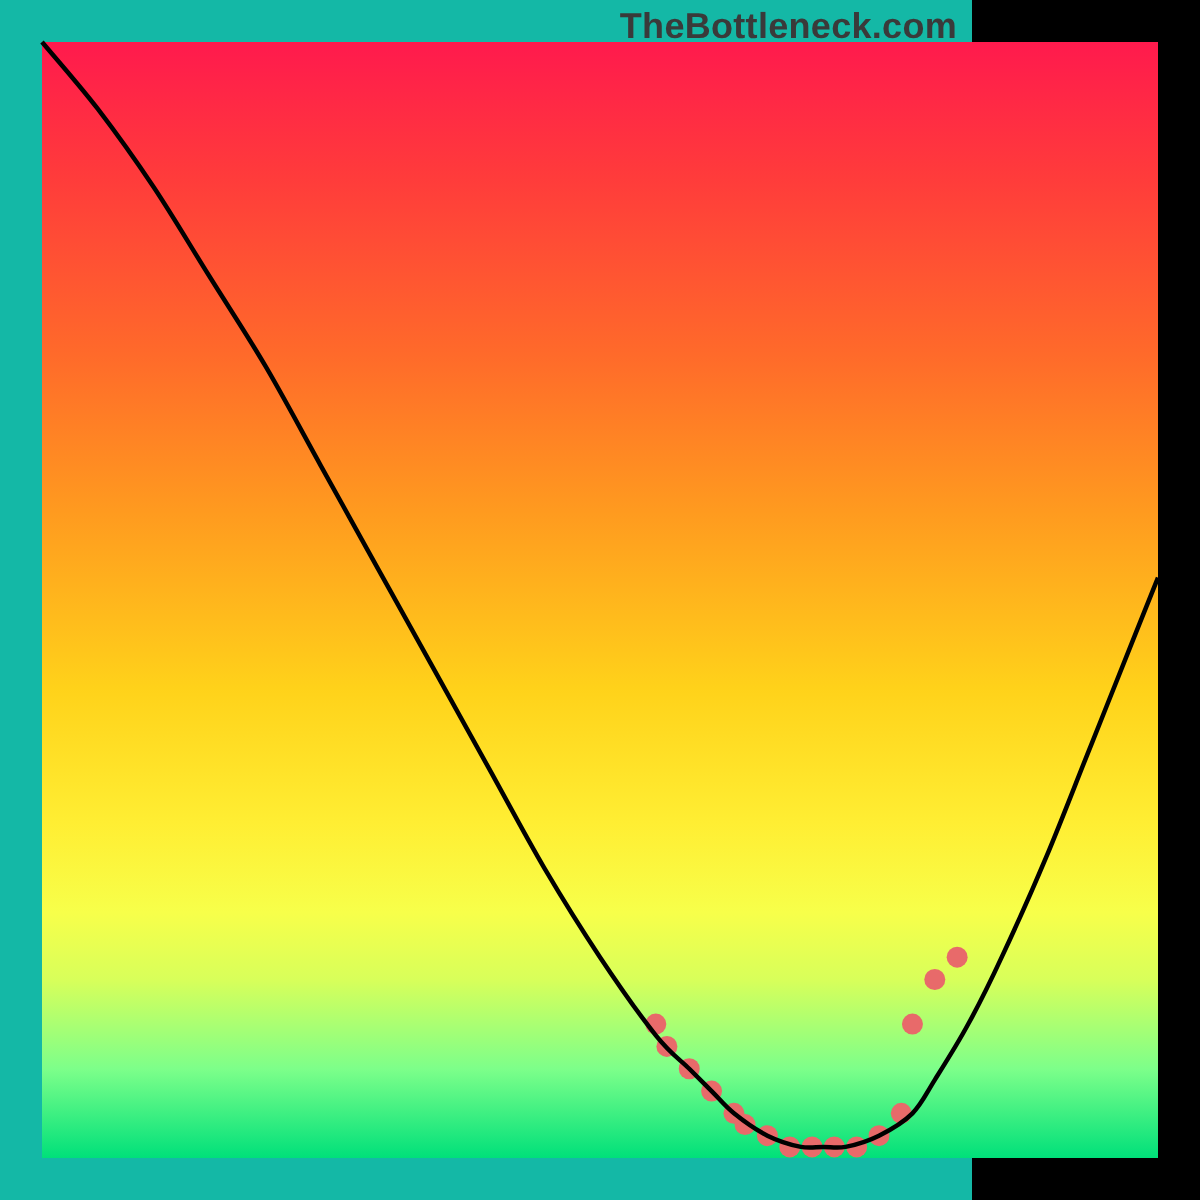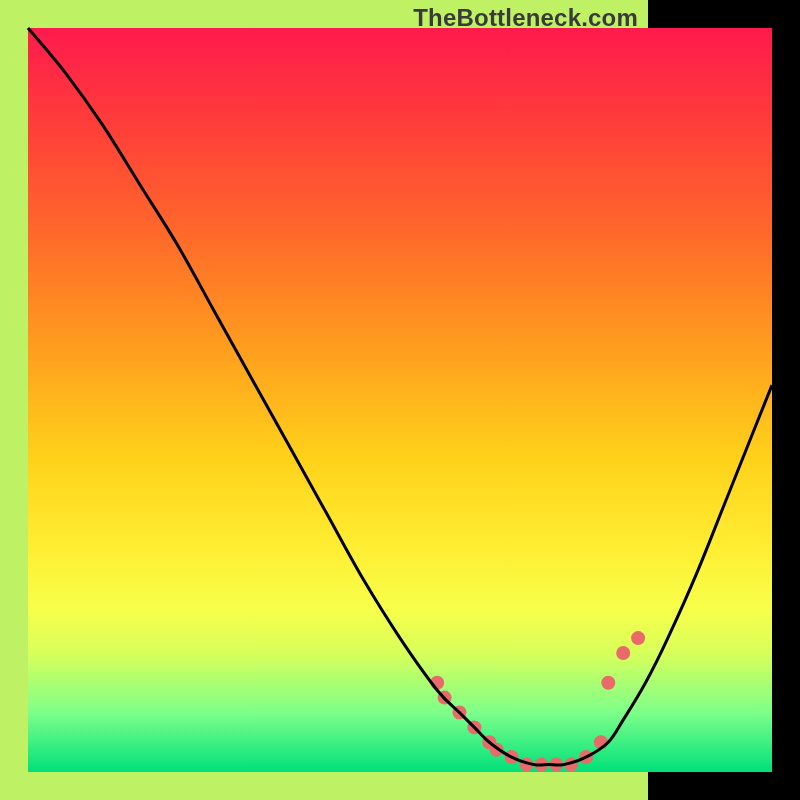--- a/index.html
+++ b/index.html
@@ -8,21 +8,21 @@
     width: 800px;
     height: 800px;
     background: #000;
     overflow: hidden;
     font-family: Arial, Helvetica, sans-serif;
   }
   .frame {
     position: absolute;
     left: 0; top: 0;
     width: 648px; height: 800px;
-    background: #bef264;
+    background: #14b8a6;
   }
   .plot {
     position: absolute;
     left: 28px;
     top: 28px;
     width: 744px;
     height: 744px;
     background: linear-gradient(to bottom,
       #ff1a4d 0%,
       #ff3b3b 12%,

